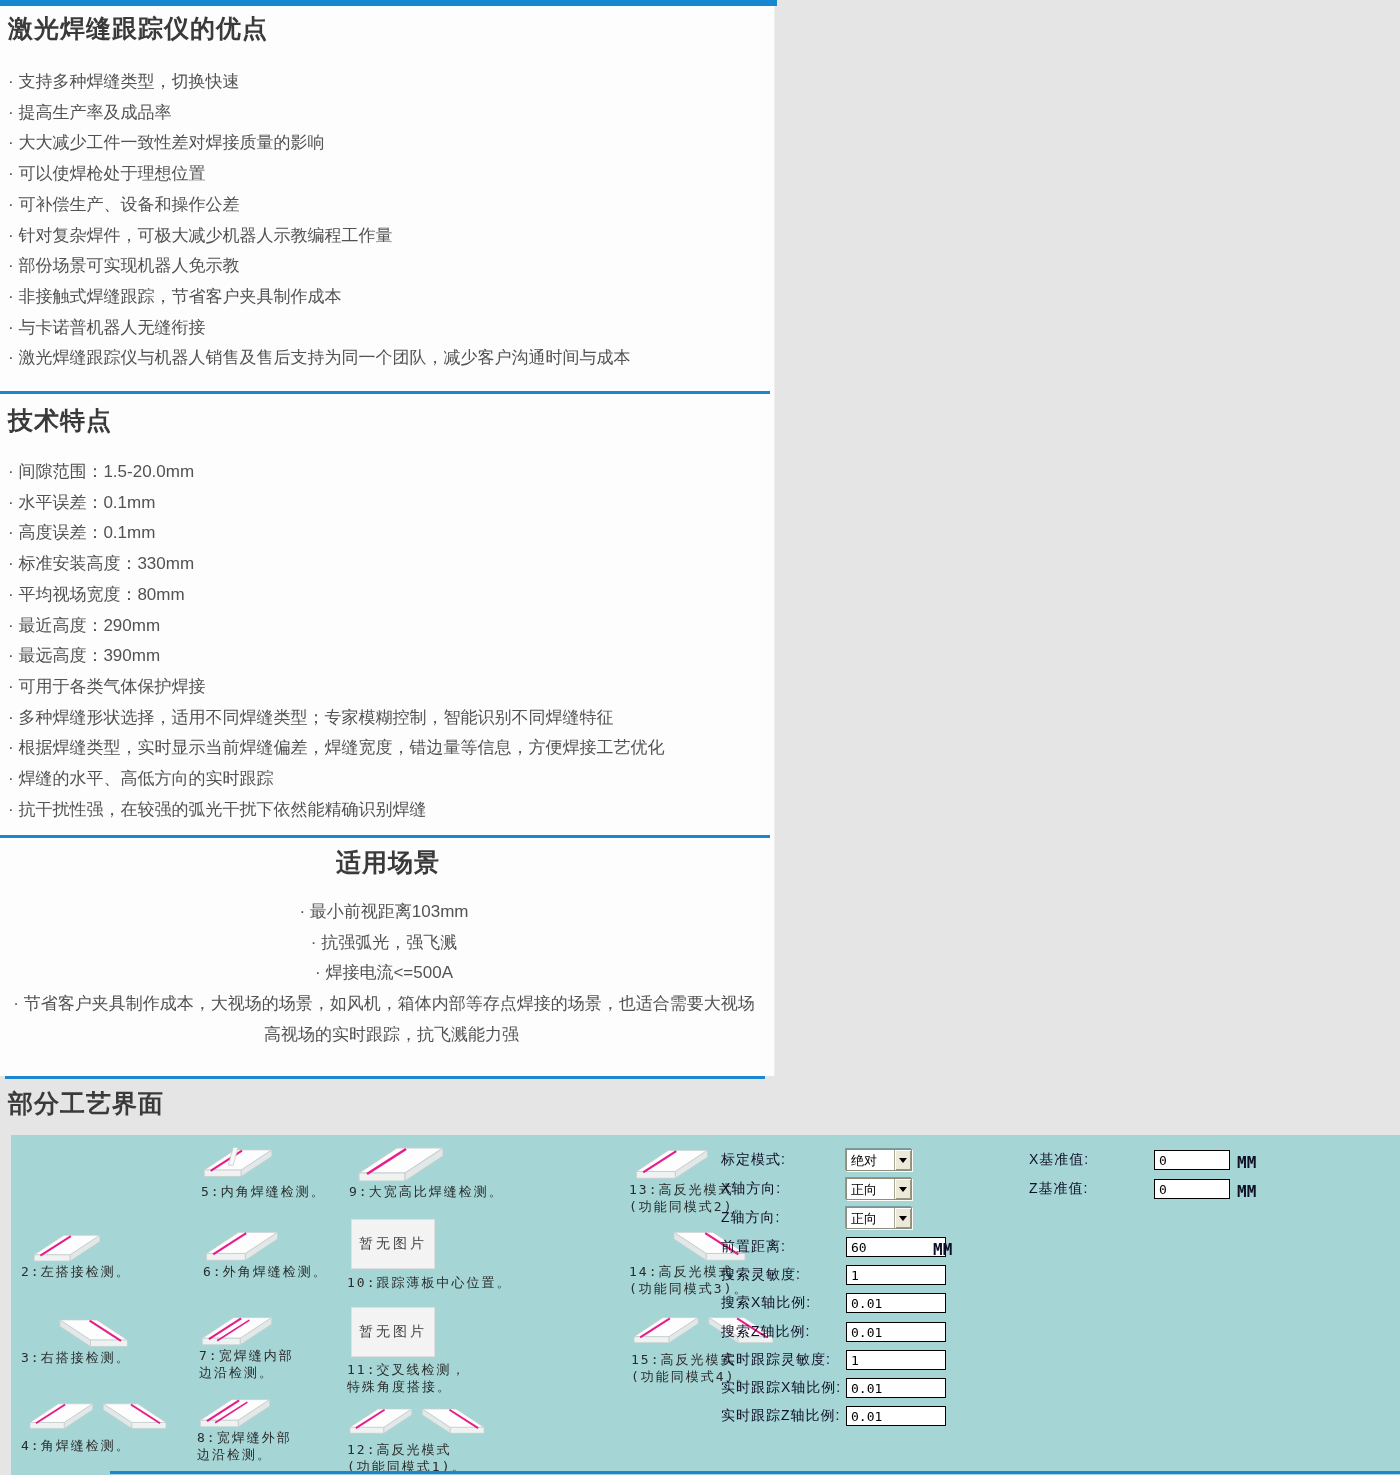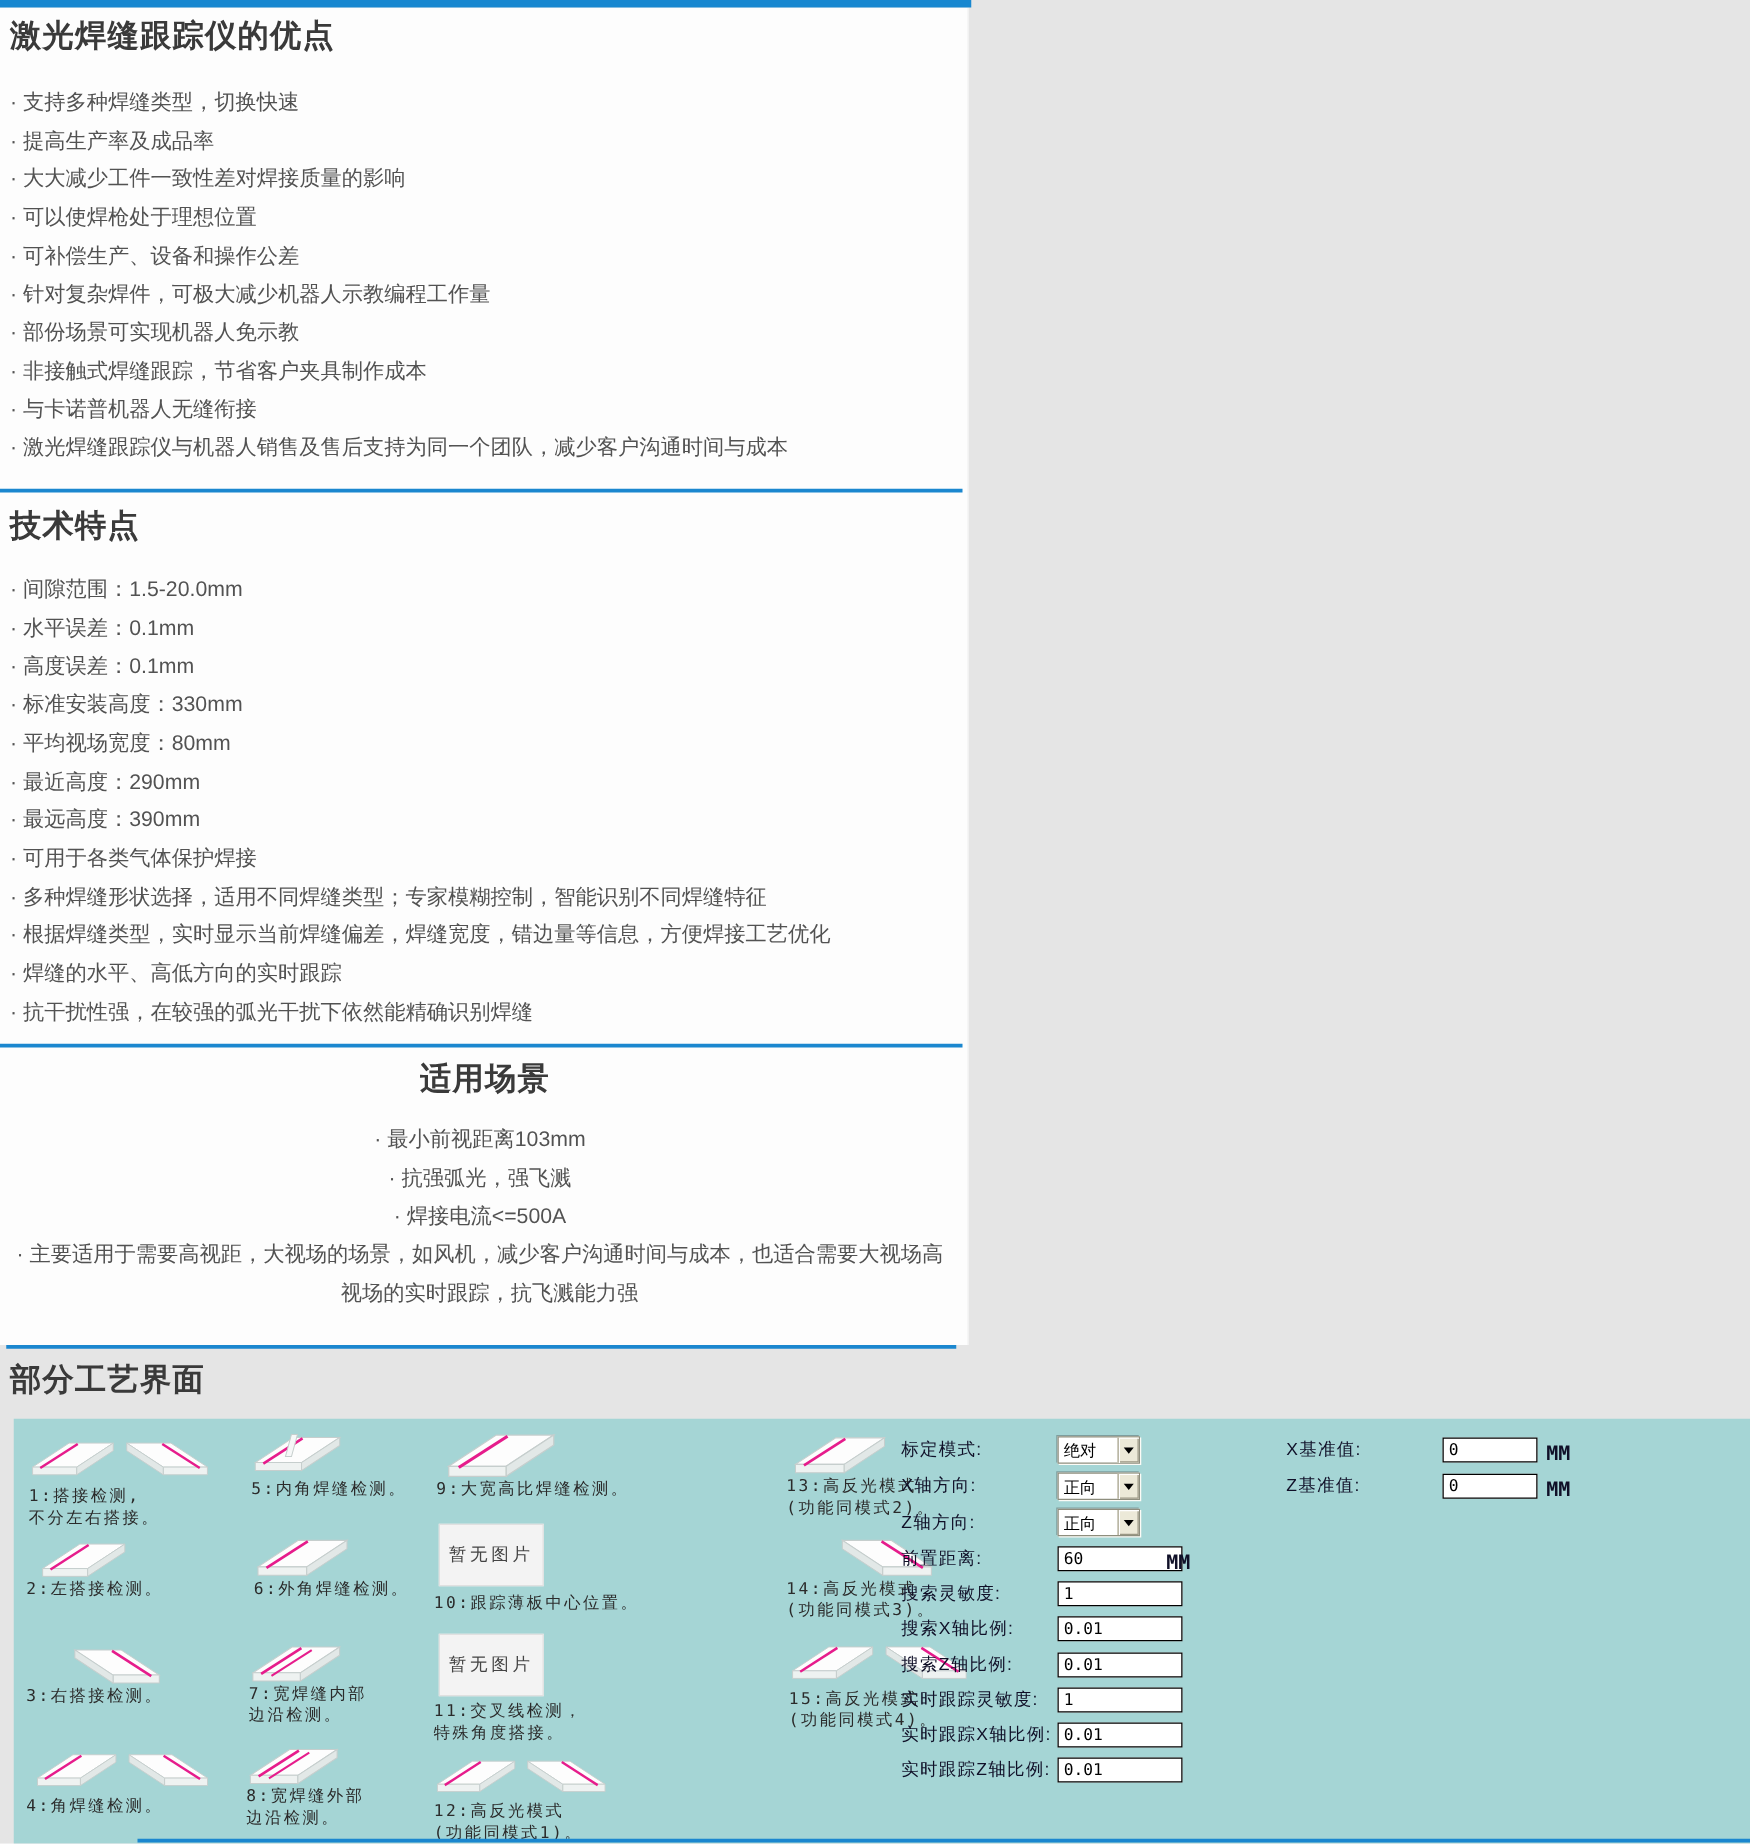--- a/index.html
+++ b/index.html
@@ -115,43 +115,31 @@
     </ul>
   </section>
   <div class="divider" id="div2"></div>
 
   <section class="sec" id="sec3">
     <h2>适用场景</h2>
     <ul>
       <li>最小前视距离103mm</li>
       <li>抗强弧光，强飞溅</li>
       <li>焊接电流&lt;=500A</li>
-      <li>主要适用于需要高视距，大视场的场景，如风机，减少客户沟通时间与成本，也适合需要大视场高视场的实时跟踪，抗飞溅能力强</li>
+      <li>节省客户夹具制作成本，大视场的场景，如风机，箱体内部等存点焊接的场景，也适合需要大视场高视场的实时跟踪，抗飞溅能力强</li>
     </ul>
   </section>
   <div class="divider" id="div3"></div>
 
   <div id="sec4-title">
     <h2>部分工艺界面</h2>
   </div>
 
   <div class="panel">
 
-    <div class="mode" style="left:12px;top:8px">
-      <div class="mode-icon-wrap">
-        <svg class="mode-icon" viewBox="0 0 190 40" width="146" height="46">
-            <use href="#plate"></use>
-            <use href="#plate" transform="translate(190,0) scale(-1,1)"></use>
-          </svg>
-      </div>
-      <div class="mode-label">
-          <div>1:搭接检测,</div>
-          <div>不分左右搭接。</div>
-        </div>
-    </div>
     <div class="mode" style="left:20px;top:96px">
       <div class="mode-icon-wrap">
         <svg class="mode-icon" viewBox="0 0 92 40" width="72" height="32">
             <use href="#plate"></use>
           </svg>
       </div>
       <div class="mode-label" style="margin-left:-10px">
           <div>2:左搭接检测。</div>
         </div>
     </div>

